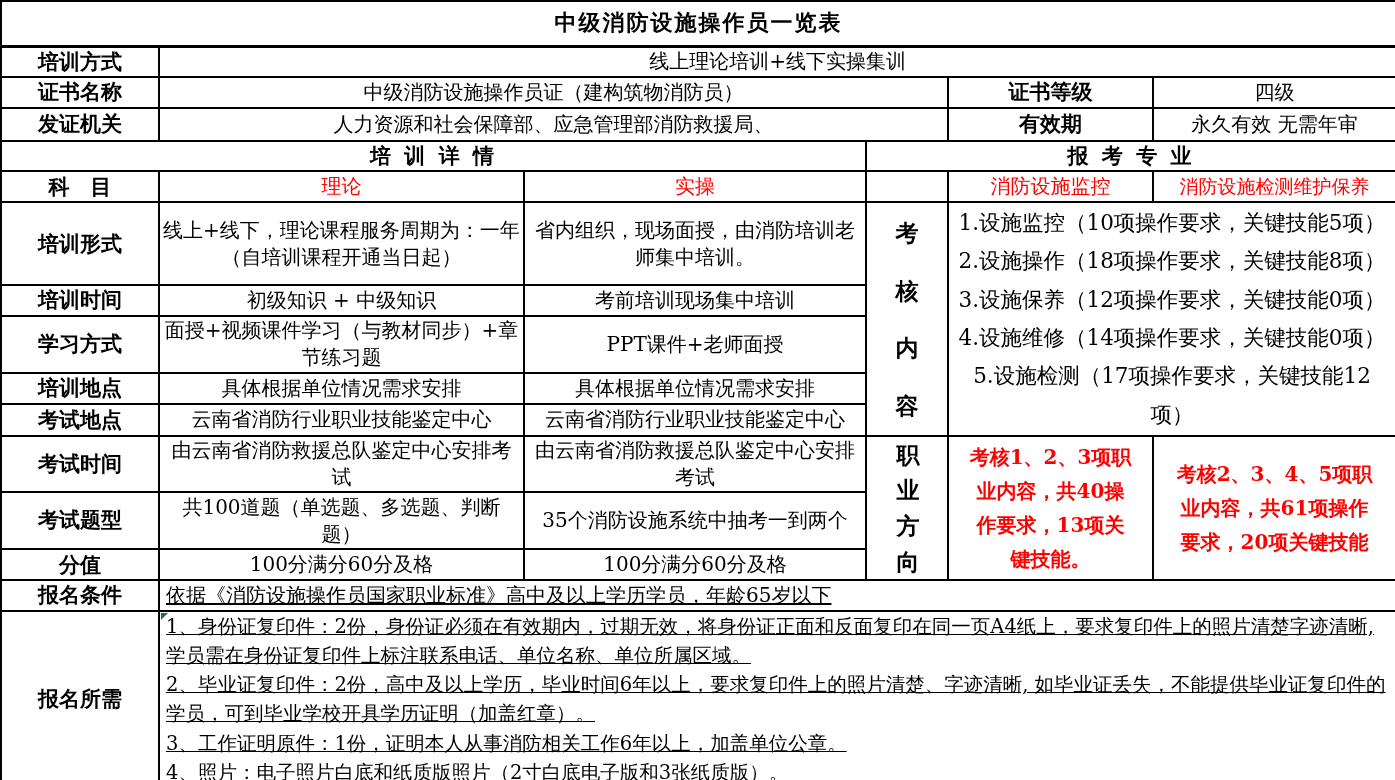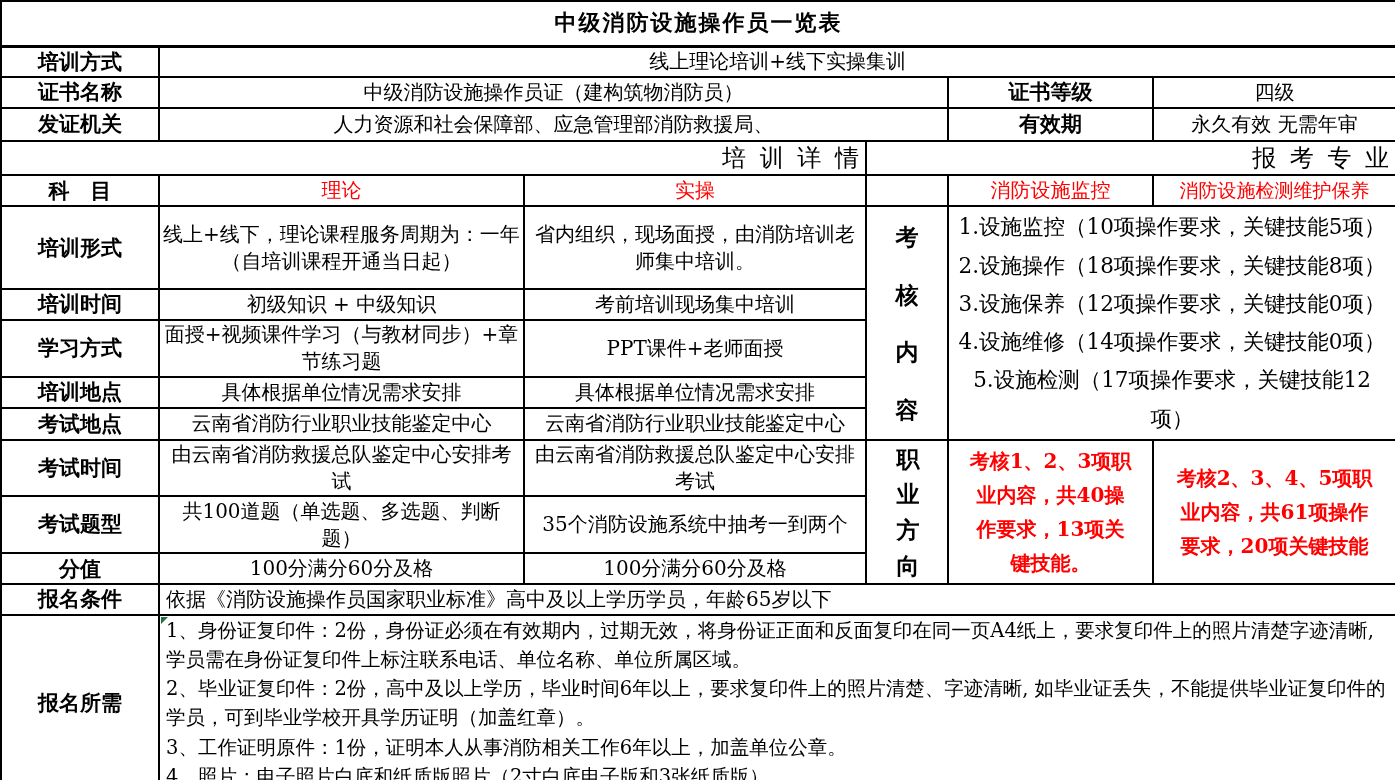--- a/index.html
+++ b/index.html
@@ -24,37 +24,37 @@
     font-size:20px;line-height:1.35;
     overflow:hidden;
     word-break:break-word;
   }
   td.title-cell{
     font-size:22px;font-weight:bold;
     border-bottom:3px solid var(--ink);
     letter-spacing:2px;
   }
   td.lbl{font-weight:bold;font-size:21px;}
-  td.hdr{font-weight:normal;font-size:24px;letter-spacing:3px;text-align:right;}
+  td.hdr{font-weight:bold;font-size:21px;letter-spacing:3px;}
   td.red-txt{color:var(--red);margin-left:10px;}
   td.major2{font-size:19px;}
   td.vlabel{padding:0;}
   td.vlabel .vtext{
     width:25px;margin:0 auto;
     font-weight:bold;font-size:23px;
     word-break:break-all;text-align:center;
   }
   td.vlabel .lh-tall{line-height:2.5;}
   td.vlabel .lh-mid{line-height:1.55;text-align:right;}
   td.assess-cell{font-size:21.5px;line-height:1.78;padding:0 8px;}
   td.career-cell{
     color:var(--red);font-weight:bold;
     font-size:20px;line-height:1.7;padding:0 18px;
   }
-  td.left-cell{text-align:left;padding:0 6px;}
+  td.left-cell{text-align:left;padding:0 6px;text-decoration:underline;}
   td.materials-cell{position:relative;vertical-align:middle;}
   .materials-text{font-size:19.5px;line-height:1.5;text-align:left;}
   .green-corner{
     position:absolute;left:1px;top:1px;width:0;height:0;
     border-top:7px solid var(--marker);
     border-right:7px solid transparent;
   }
 </style>
 </head>
 <body>

